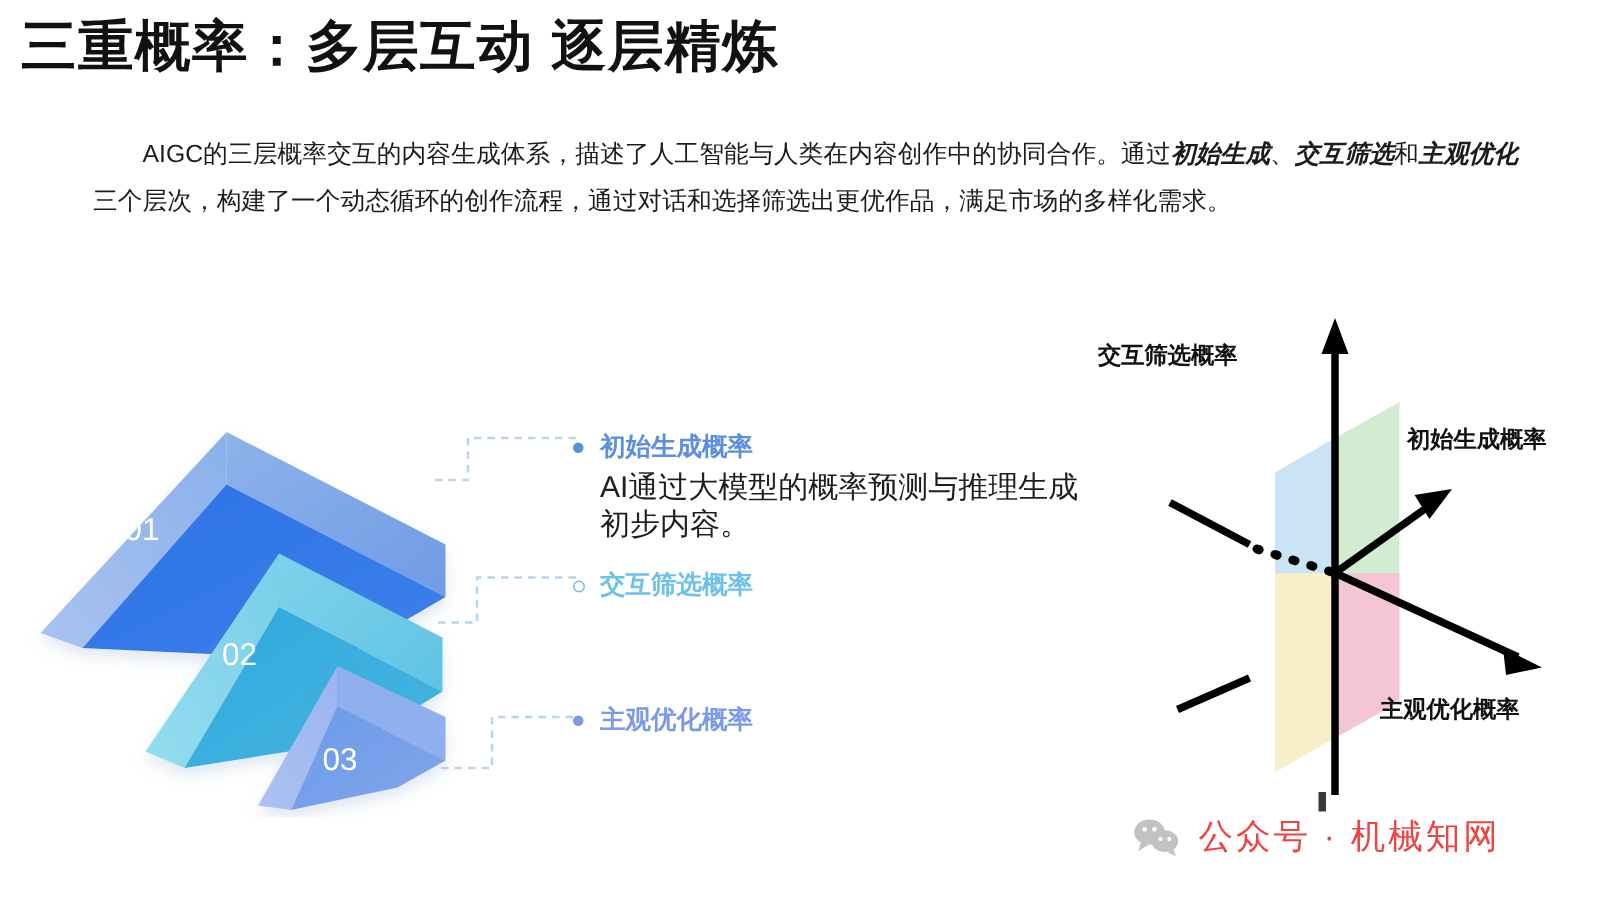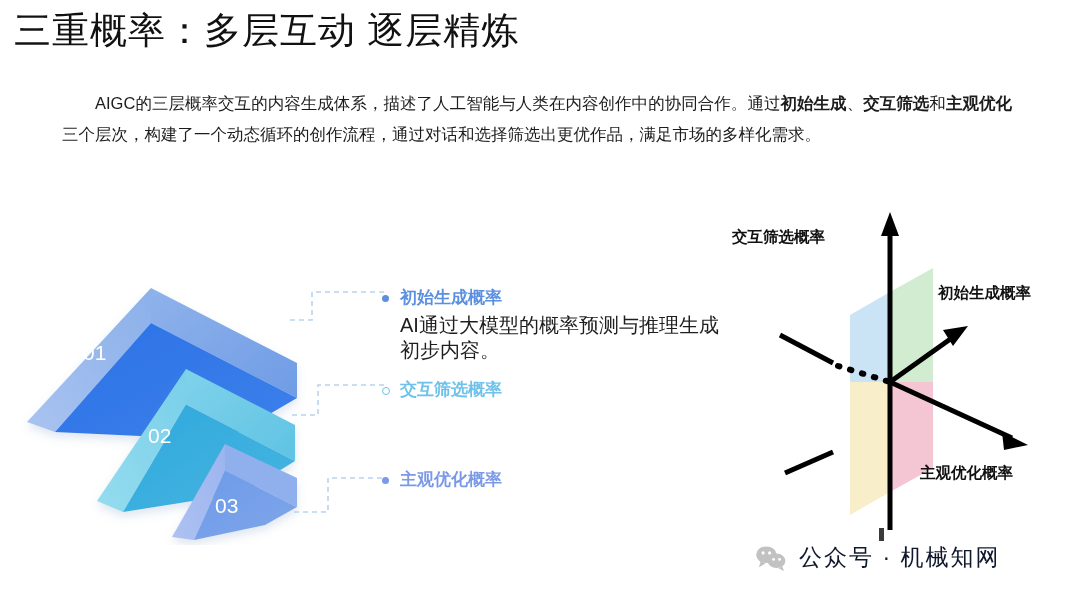--- a/index.html
+++ b/index.html
@@ -16,39 +16,39 @@
     font-family: "Liberation Sans", "DejaVu Sans", sans-serif;
     color: #222222;
   }
 
   
   .page-title {
     position: absolute;
     left: 14px;
     top: 6px;
     font-size: 37px;
-    font-weight: 400;
+    font-weight: 700;
     letter-spacing: 1px;
     color: #111111;
     white-space: nowrap;
   }
 
   
   .intro {
     position: absolute;
     left: 62px;
     top: 88px;
     width: 950px;
     font-size: 16.5px;
     line-height: 31px;
     color: #1c1c1c;
     text-align: justify;
     text-indent: 2em;
   }
-  .intro b { font-weight: 700; }
+  .intro b { font-weight: 700; font-style: italic; }
 
   
   .pyramid-wrap {
     position: absolute;
     left: 0px;
     top: 235px;
     width: 360px;
     height: 310px;
     text-align: center;
   }
@@ -296,21 +296,21 @@
       <line x1="98" y1="166" x2="150" y2="182" stroke="#000" stroke-width="6" stroke-dasharray="1.5,11" stroke-linecap="round"></line>
     </g>
   </svg>
 
   <div class="axis-label l-y">交互筛选概率</div>
   <div class="axis-label l-x">初始生成概率</div>
   <div class="axis-label l-z">主观优化概率</div>
 </div>
 
 <div class="wm-tick"></div>
-<div class="watermark" style="color: #0f172a;">
+<div class="watermark" style="color: #ef4444;">
   <svg class="wm-icon" viewBox="0 0 34 28">
     <ellipse cx="12" cy="10.5" rx="11" ry="9" fill="#c2c2c2"></ellipse>
     <polygon points="6,17 4,24 11,20" fill="#c2c2c2"></polygon>
     <circle cx="8.5" cy="8.5" r="1.7" fill="#ffffff"></circle>
     <circle cx="15.5" cy="8.5" r="1.7" fill="#ffffff"></circle>
     <ellipse cx="23" cy="17" rx="9.5" ry="7.8" fill="#c2c2c2"></ellipse>
     <polygon points="29,22.5 31,28 25,25" fill="#c2c2c2"></polygon>
     <circle cx="19.8" cy="15.5" r="1.5" fill="#ffffff"></circle>
     <circle cx="26.2" cy="15.5" r="1.5" fill="#ffffff"></circle>
   </svg>

